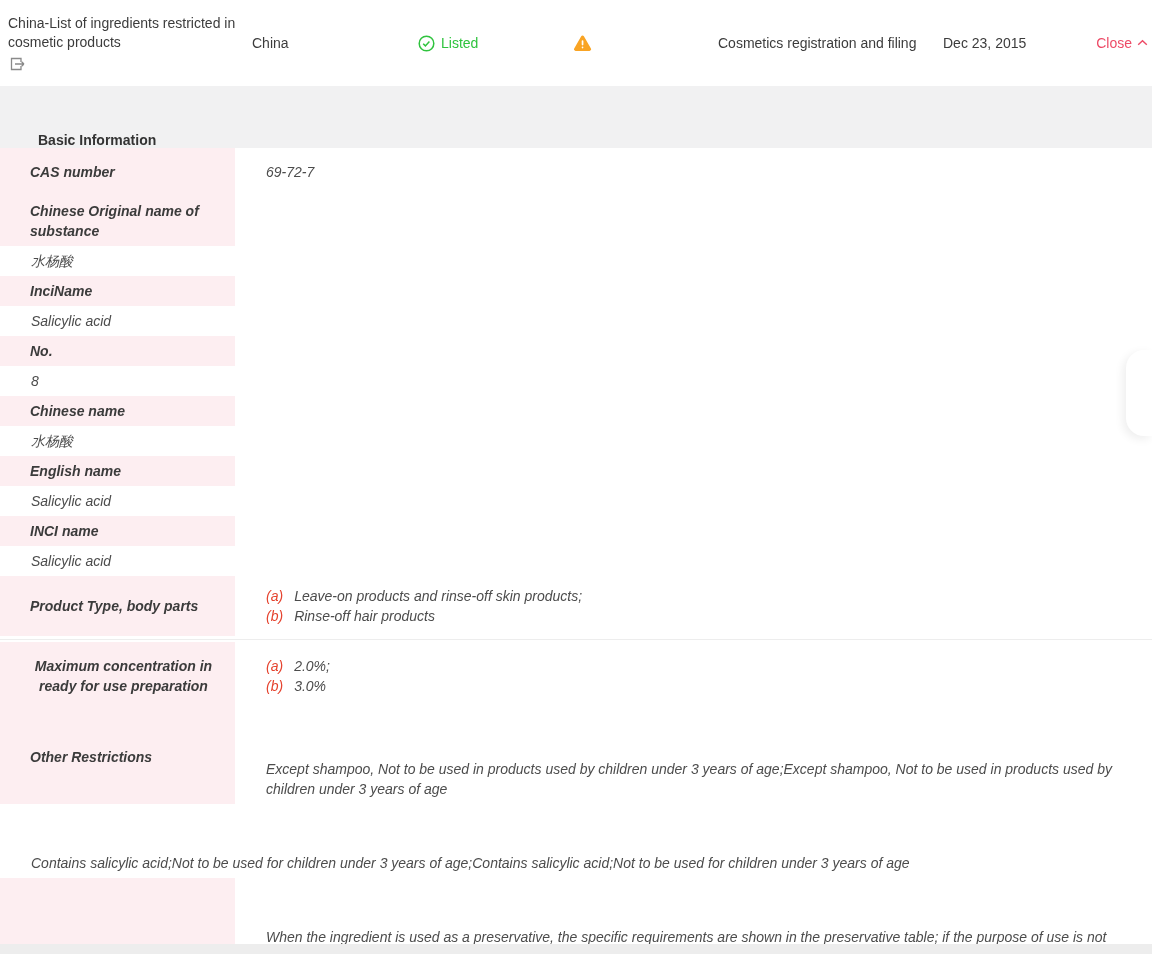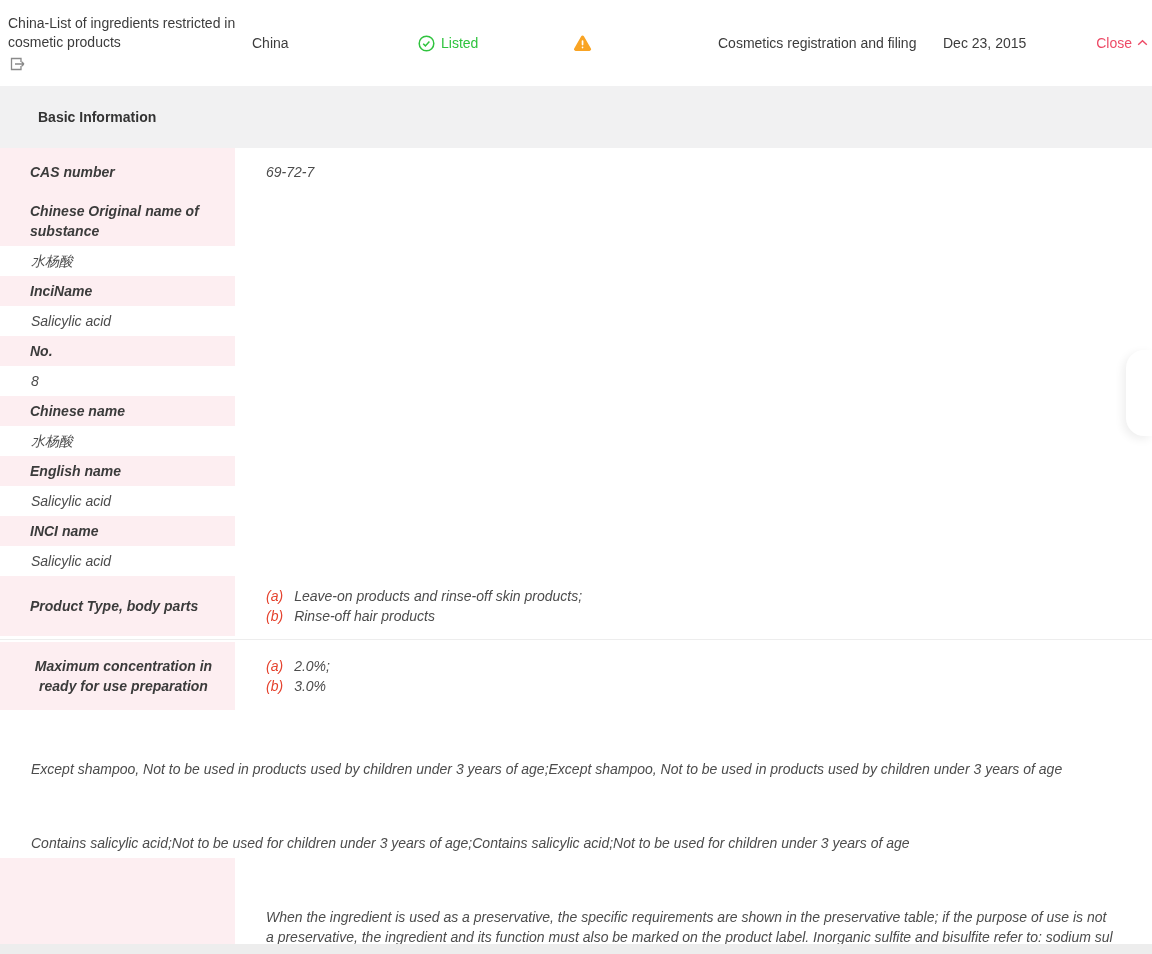--- a/index.html
+++ b/index.html
@@ -29,21 +29,21 @@
   .hcell.date { width: 150px; }
   .hcell.close {
     flex: 1; text-align: right; padding-right: 4px;
     color: #ed4b67; cursor: pointer;
     display: flex; align-items: center; justify-content: flex-end; gap: 5px;
   }
 
   
   .section-band {
     height: 62px; background: #f1f1f2;
-    display: flex; align-items: center;
+    display: flex; align-items: flex-end;
     padding-left: 38px;
   }
   .section-title { font-weight: 700; color: #333; }
 
   
   .detail-table { background: #fff; padding-left: 0; font-style: italic; }
   .row { display: flex; }
   .cell-label {
     width: 235px; background: #fdeef1;
     display: flex; align-items: center;
@@ -188,20 +188,21 @@
           <span>2.0%;</span>
         </div>
         <div class="ab-line">
           <span class="ab-marker">(b)</span>
           <span>3.0%</span>
         </div>
       </div>
     </div>
   </div>
   <div class="row h60">
+    <div class="cell-label">Other Restrictions</div>
     <div class="cell-value">
       <span class="long-text">Except shampoo, Not to be used in products used by children under 3 years of age;Except shampoo, Not to be used in products used by children under 3 years of age</span>
     </div>
   </div>
   <div class="row h60">
     <div class="cell-value">
       <span class="long-text">Contains salicylic acid;Not to be used for children under 3 years of age;Contains salicylic acid;Not to be used for children under 3 years of age</span>
     </div>
   </div>
   <div class="row h160">

